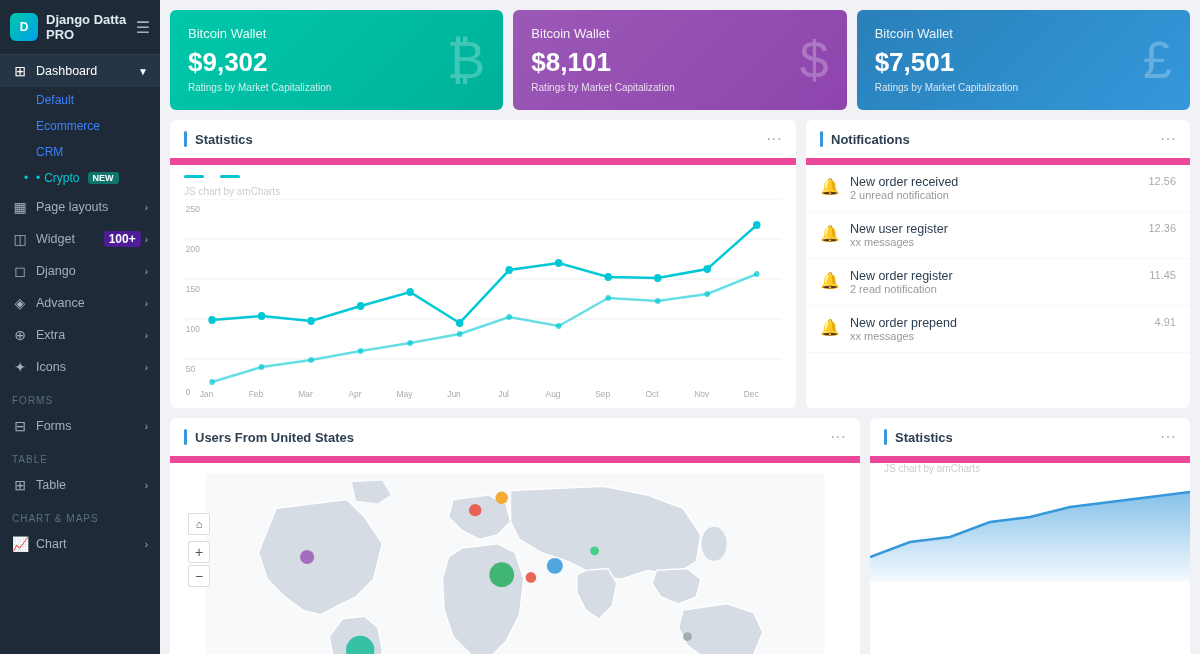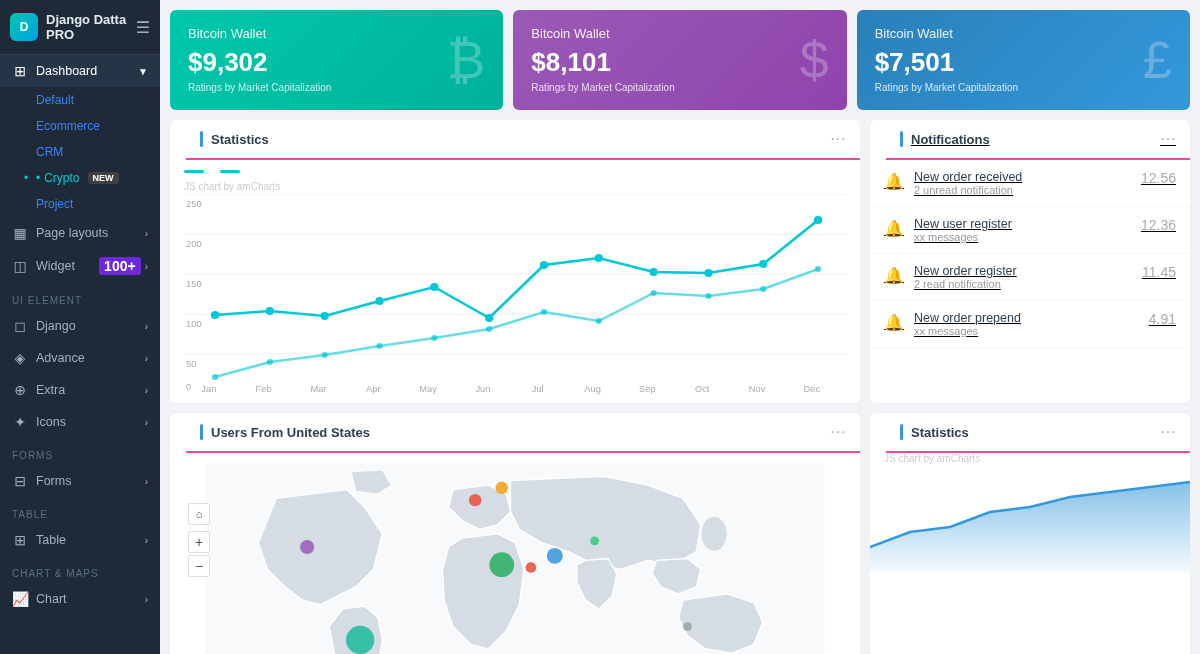--- a/index.html
+++ b/index.html
@@ -49,25 +49,25 @@
       padding: 8px 12px;
       cursor: pointer;
       color: #a0b0c0;
       font-size: 12.5px;
       position: relative;
     }
     .nav-item.active { color: #ffffff; background: #253545; }
     .nav-item .icon { margin-right: 8px; font-size: 14px; width: 16px; text-align: center; }
     .nav-item .chevron { margin-left: auto; font-size: 10px; }
     .badge-new {
-      background: #404040; color: white; font-size: 9px; padding: 1px 5px;
+      background: #0f766e; color: white; font-size: 9px; padding: 1px 5px;
       border-radius: 3px; margin-left: auto; font-weight: bold;
     }
     .badge-count {
-      background: #6d28d9; color: white; font-size: 14px; padding: 1px 5px;
+      background: #4c1d95; color: white; font-size: 12px; padding: 1px 5px;
       border-radius: 3px; margin-left: auto; font-weight: bold;
     }
     .sub-item {
       padding: 6px 12px 6px 36px;
       cursor: pointer;
       color: #3b82f6;
       font-size: 12px;
     }
     .sub-item.active { color: #00c8d4; }
     .sub-item.active::before {
@@ -122,32 +122,31 @@
     }
     .panel {
       background: white;
       border-radius: 6px;
       overflow: hidden;
     }
     .panel-header {
       display: flex;
       align-items: center;
       padding: 10px 14px;
-      border-bottom: 2px solid #ec4899;
-      margin-left: 16px;
+      border-bottom: 7px solid #ec4899;
     }
     .panel-header .panel-title { font-size: 13px; font-weight: 600; color: #2c3e50; flex: 1; }
     .panel-header .panel-border-left {
       width: 3px; height: 16px; background: #3498db; margin-right: 8px; border-radius: 2px;
     }
     .panel-more { color: #aaa; cursor: pointer; font-size: 16px; }
 
     
     .stats-panel { flex: 1; }
-    .notif-panel { width: 320px; text-decoration: underline; }
+    .notif-panel { width: 384px; }
 
     
     .chart-area {
       padding: 10px 14px 6px;
       position: relative;
     }
     .chart-legend {
       display: flex;
       gap: 16px;
       margin-bottom: 8px;
@@ -168,21 +167,21 @@
       display: flex;
       align-items: flex-start;
       padding: 10px 14px;
       border-bottom: 1px solid #f5f7fa;
       gap: 10px;
     }
     .notif-icon { color: #bbb; font-size: 16px; margin-top: 2px; }
     .notif-content { flex: 1; }
     .notif-title { font-size: 12.5px; color: #2c3e50; font-weight: 500; }
     .notif-sub { font-size: 11px; color: #999; margin-top: 0; }
-    .notif-time { font-size: 14px; color: #aaa; white-space: nowrap; }
+    .notif-time { font-size: 11px; color: #aaa; white-space: nowrap; }
 
     
     .map-panel { flex: 1; }
 
     
     .bottom-stats { width: 320px; }
     .stats-amount { font-size: 24px; font-weight: 700; color: #2c3e50; padding: 14px 14px 4px; }
     .stats-chart-watermark { font-size: 10px; color: #ccc; padding: 0 14px 8px; }
     .area-chart-container { height: 100px; overflow: hidden; }
     .area-svg { width: 100%; height: 100px; }
@@ -229,35 +228,33 @@
   </div>
 
   <div class="sub-item">Default</div>
   <div class="sub-item">Ecommerce</div>
   <div class="sub-item">CRM</div>
   <div class="sub-item active" style="display:flex;align-items:center;">
     <span style="color:#00c8d4;margin-right:4px;">•</span>
     <span>Crypto</span>
     <span class="badge-new" style="margin-left:8px;">NEW</span>
   </div>
-  <div class="sub-item">Project</div>
 
   <div class="nav-item">
     <span class="icon">▦</span>
     <span>Page layouts</span>
     <span class="chevron">›</span>
   </div>
   <div class="nav-item">
     <span class="icon">◫</span>
     <span>Widget</span>
     <span class="badge-count">100+</span>
     <span class="chevron" style="margin-left:4px;">›</span>
   </div>
 
-  <div class="nav-section-label">UI ELEMENT</div>
   <div class="nav-item">
     <span class="icon">◻</span>
     <span>Django</span>
     <span class="chevron">›</span>
   </div>
   <div class="nav-item">
     <span class="icon">◈</span>
     <span>Advance</span>
     <span class="chevron">›</span>
   </div>

